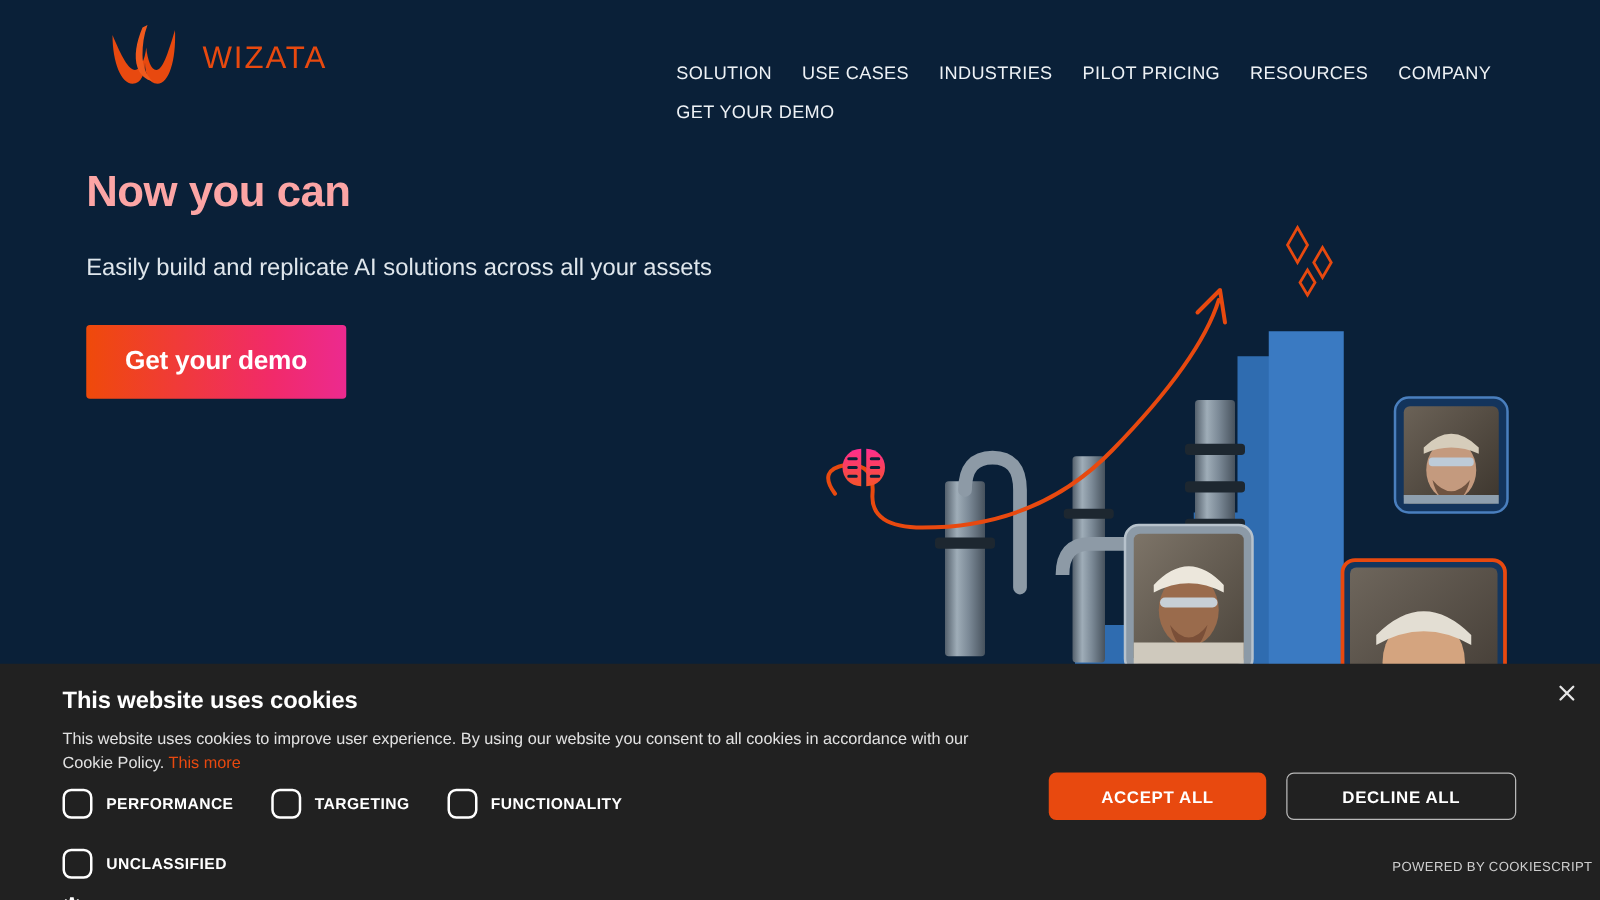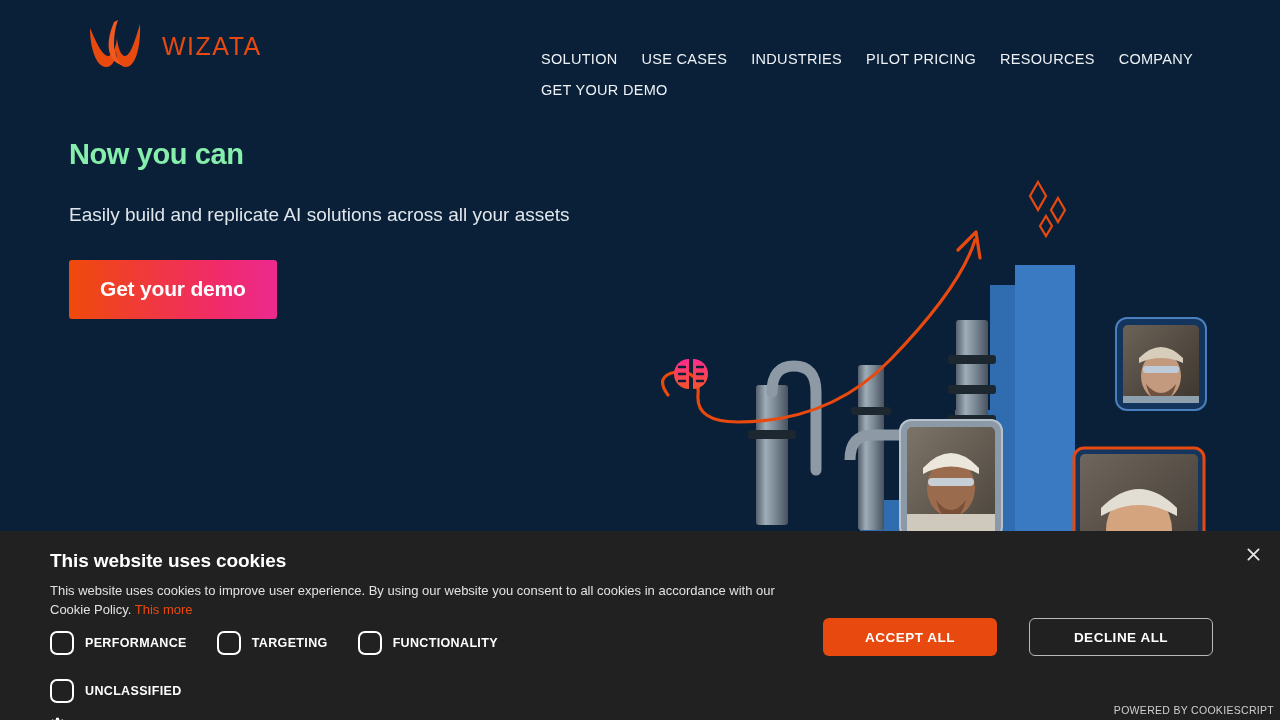--- a/index.html
+++ b/index.html
@@ -44,22 +44,22 @@
     font-size: 14.5px;
     letter-spacing: 0.3px;
     white-space: nowrap;
     cursor: pointer;
     line-height: 23px;
   }
 
   
   .hero-text { position: absolute; left: 69px; top: 132px; width: 620px; z-index: 20; }
   .eyebrow {
-    color: #86efac;
-    font-size: 29px;
+    color: #fca5a5;
+    font-size: 35px;
     font-weight: bold;
     letter-spacing: -0.4px;
     line-height: 44px;
   }
   .headline {
     color: #ece5d6;
     font-size: 72px;
     font-weight: bold;
     letter-spacing: -1.6px;
     line-height: 87px;
@@ -161,21 +161,21 @@
   .details-label {
     margin-left: 10px;
     color: #ffffff;
     font-size: 12.5px;
     font-weight: bold;
     letter-spacing: 0.35px;
   }
 
   .btn-row {
     position: absolute; right: 67px; top: 87px;
-    display: flex; align-items: center; gap: 32px;
+    display: flex; align-items: center; gap: 16px;
   }
   .btn {
     font-family: "Liberation Sans", sans-serif;
     font-size: 13.5px;
     font-weight: bold;
     letter-spacing: 0.5px;
     border-radius: 6px;
     cursor: pointer;
     height: 38px;
     display: flex; align-items: center; justify-content: center;
@@ -193,21 +193,21 @@
     border: 1px solid #b9b9b9;
   }
   .close-x {
     position: absolute; right: 13px; top: 9px;
     width: 28px; height: 28px;
     display: flex; align-items: center; justify-content: center;
     cursor: pointer;
   }
   .close-x svg { width: 13px; height: 13px; display: block; }
   .powered {
-    position: absolute; right: 6px; bottom: 4px;
+    position: absolute; right: 6px; bottom: 20px;
     color: #cfcfcf;
     font-size: 10.5px;
     letter-spacing: 0.3px;
   }
 </style>
 </head>
 <body>
 
 <div id="page">
 

